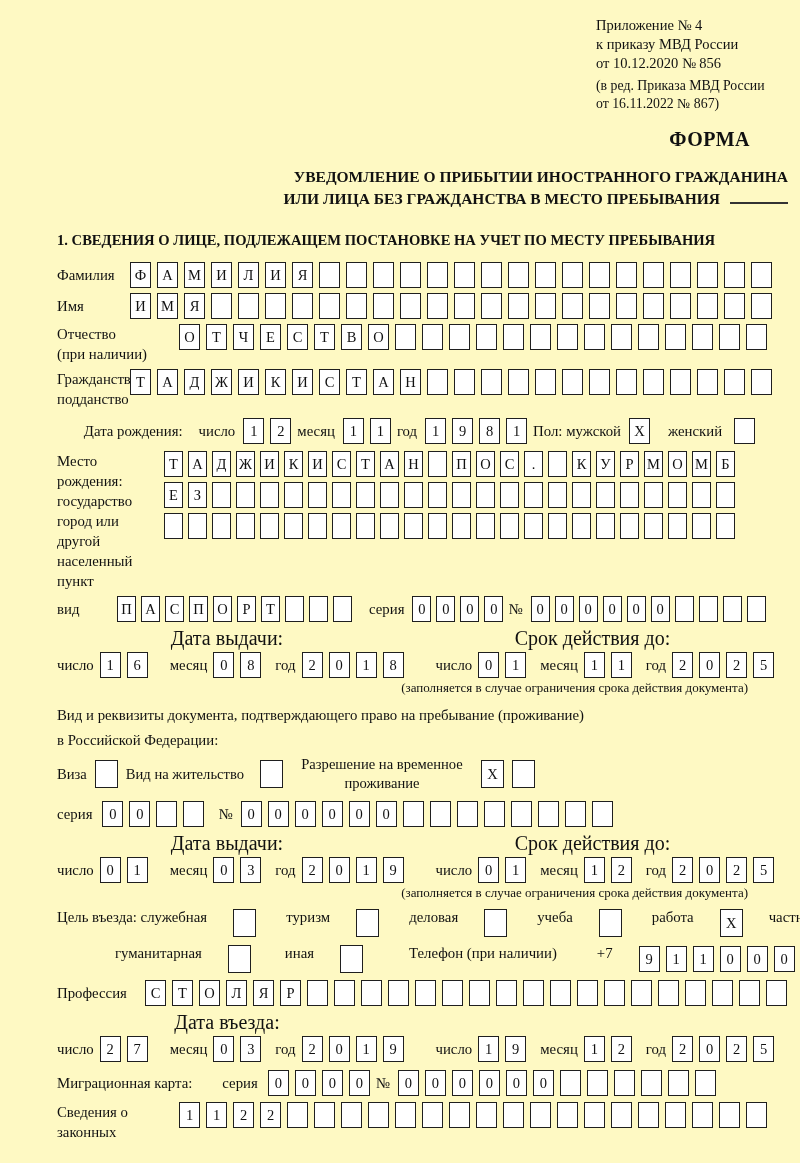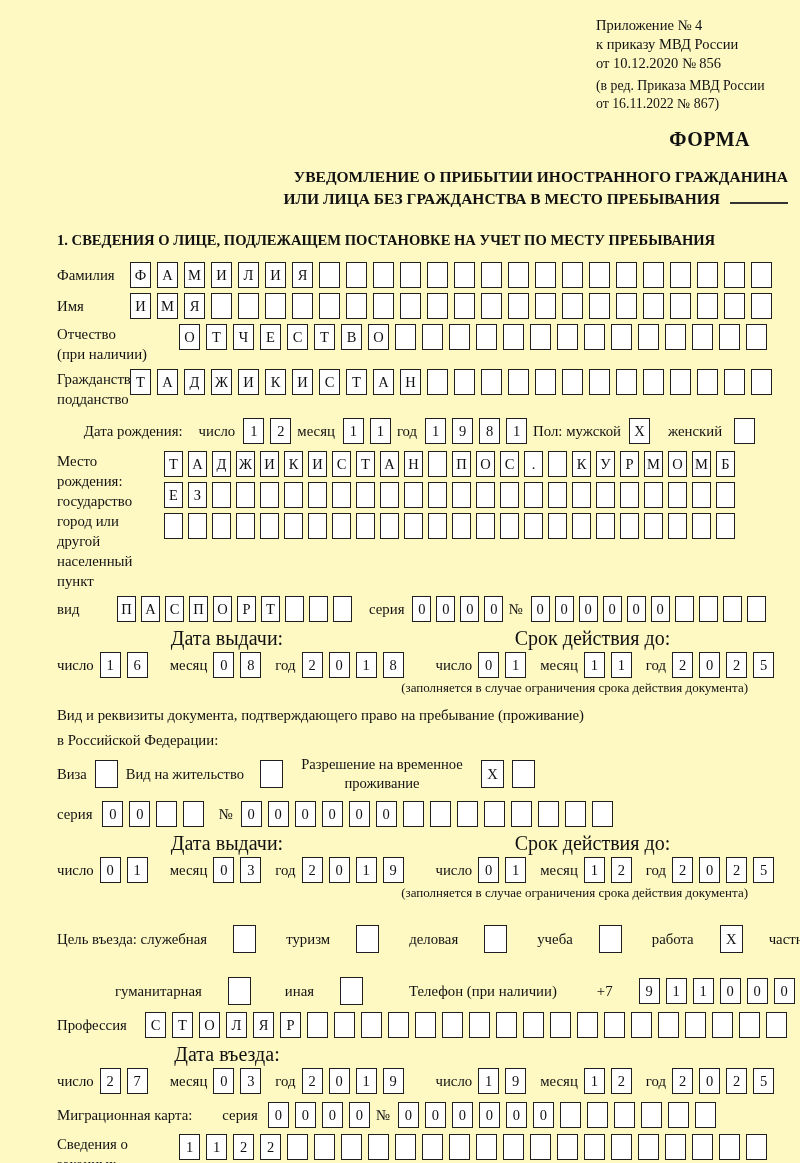--- a/index.html
+++ b/index.html
@@ -44,21 +44,21 @@
   .dgroup .cellrow { margin-right:8px; }
   .date-note { text-align:right; font-size:13px; margin-top:2px; padding-right:40px; }
 
   .para { font-size:14.8px; margin-top:7px; line-height:25px; }
 
   .permit-row { display:flex; align-items:center; margin-top:2px; }
   .permit-lbl { font-size:14.6px; text-align:center; line-height:19px; flex:none; }
   .gap8 { margin-left:8px; } .gap12 { margin-left:12px; } .gap16 { margin-left:16px; }
   .gap24 { margin-left:8px; } .gap30 { margin-left:30px; }
 
-  .purpose-row { display:flex; align-items:center; margin-top:24px; flex-wrap:nowrap;gap:20px; }
+  .purpose-row { display:flex; margin-top:8px; flex-wrap:nowrap;gap:20px; }
   .purpose-row .lbl { margin-right:6px; }
   .purpose-row .cellrow { margin-right:10px; }
 </style>
 </head>
 <body>
 
 <div class="page">
 
   <div class="hdr-block">
     <div>Приложение № 4</div>

